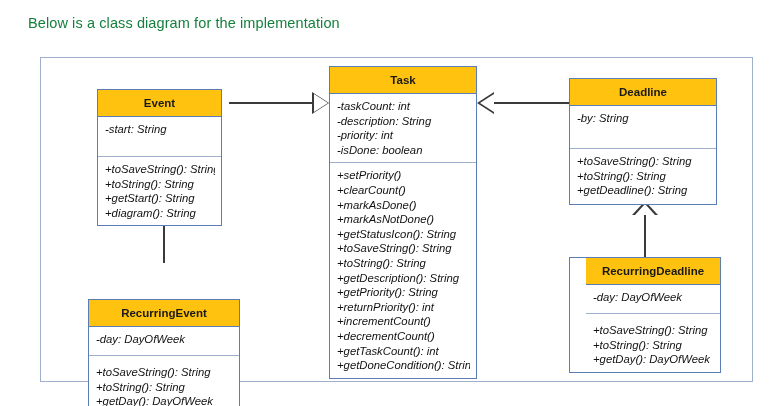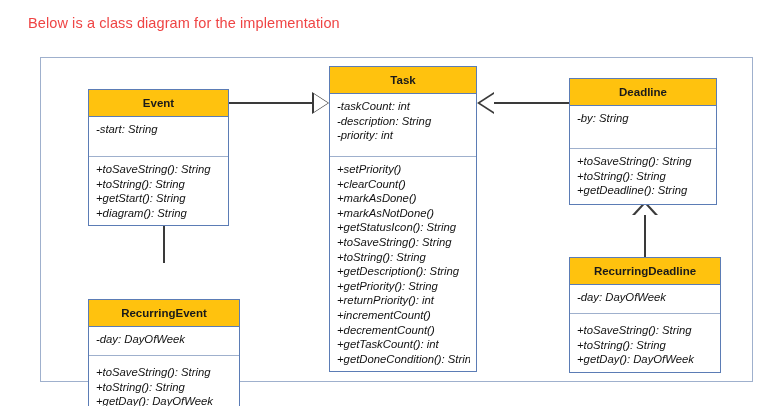--- a/index.html
+++ b/index.html
@@ -14,21 +14,21 @@
     font-family: "Liberation Sans", sans-serif;
     overflow: hidden;
   }
 
   
   #page-heading {
     position: absolute;
     left: 28px;
     top: 15px;
     font-size: 14.5px;
-    color: #ef4444;
+    color: #15803d;
     letter-spacing: 0.1px;
     white-space: nowrap;
   }
 
   
   #diagram-frame {
     position: absolute;
     left: 40px;
     top: 57px;
     width: 713px;
@@ -68,25 +68,25 @@
   .uml-row {
     font-size: 11.3px;
     color: #111111;
     line-height: 14.6px;
     white-space: nowrap;
     overflow: hidden;
     font-style: italic;
   }
 
   
-  #class-event            { left: 47px;  top: 31px;  width: 141px; }
+  #class-event            { left: 56px;  top: 31px;  width: 125px; }
   #class-task             { left: 288px; top: 8px;  width: 148px; }
   #class-deadline         { left: 528px; top: 20px;  width: 148px; }
   #class-recurring-event  { left: 47px;  top: 205px; width: 152px; margin-top: 36px; }
-  #class-recurring-deadline { left: 528px; top: 199px; width: 152px; }
+  #class-recurring-deadline { left: 528px; top: 199px; width: 152px; padding-left: 16px; }
 
   #class-event .uml-attrs,
   #class-recurring-event .uml-attrs,
   #class-recurring-deadline .uml-attrs,
   #class-deadline .uml-attrs { min-height: 34px; }
   #class-recurring-event .uml-attrs,
   #class-recurring-deadline .uml-attrs { min-height: 29px; }
   #class-deadline .uml-attrs { min-height: 43px; }
   #class-event .uml-attrs { min-height: 40px; }
   #class-task .uml-attrs { min-height: 63px; }
@@ -180,20 +180,21 @@
       <div class="uml-row">+diagram(): String</div>
     </div>
   </div>
 
   <div class="uml-class" id="class-task">
     <div class="uml-header">Task</div>
     <div class="uml-section uml-attrs">
       <div class="uml-row">-taskCount: int</div>
       <div class="uml-row">-description: String</div>
       <div class="uml-row">-priority: int</div>
+      <div class="uml-row">-isDone: boolean</div>
     </div>
     <div class="uml-section uml-methods">
       <div class="uml-row">+setPriority()</div>
       <div class="uml-row">+clearCount()</div>
       <div class="uml-row">+markAsDone()</div>
       <div class="uml-row">+markAsNotDone()</div>
       <div class="uml-row">+getStatusIcon(): String</div>
       <div class="uml-row">+toSaveString(): String</div>
       <div class="uml-row">+toString(): String</div>
       <div class="uml-row">+getDescription(): String</div>

